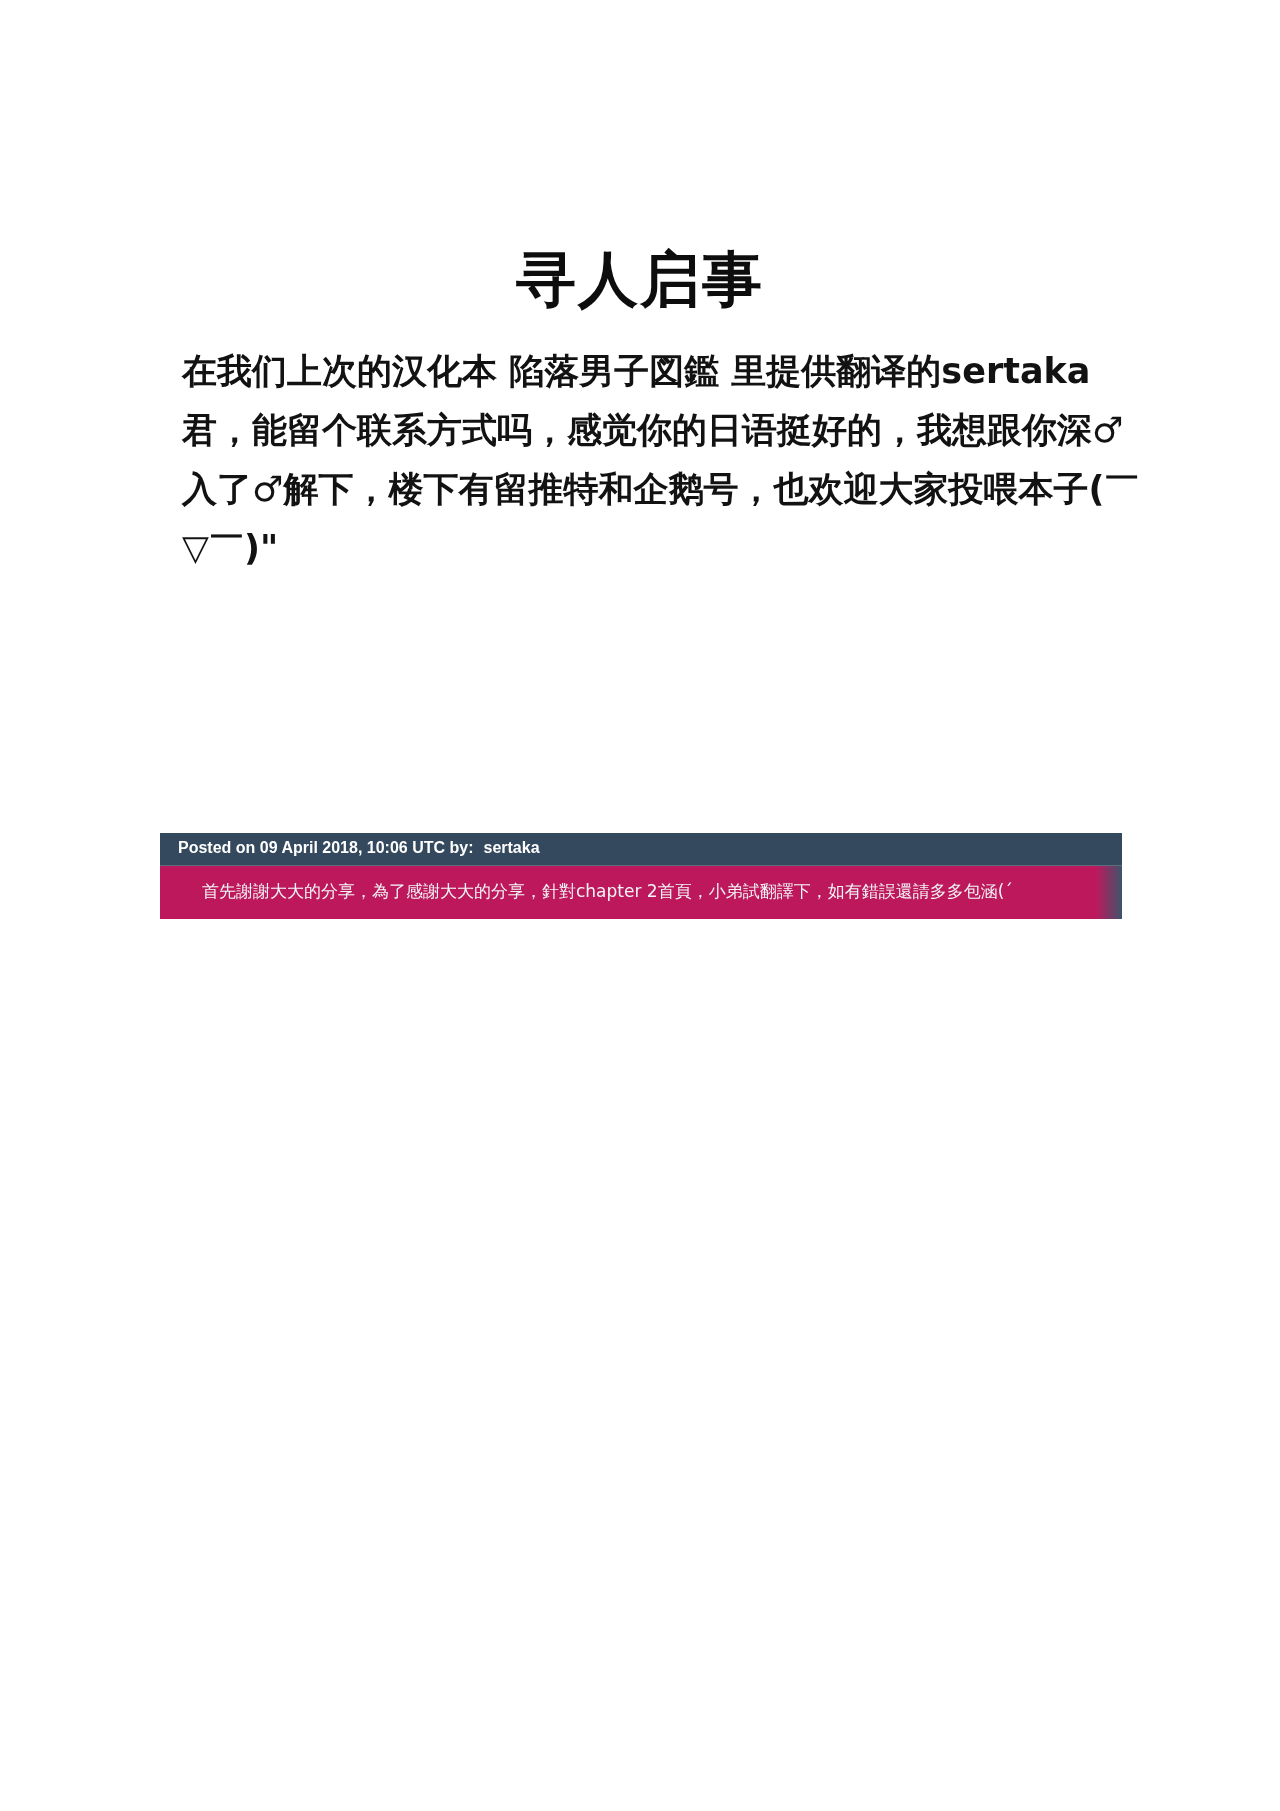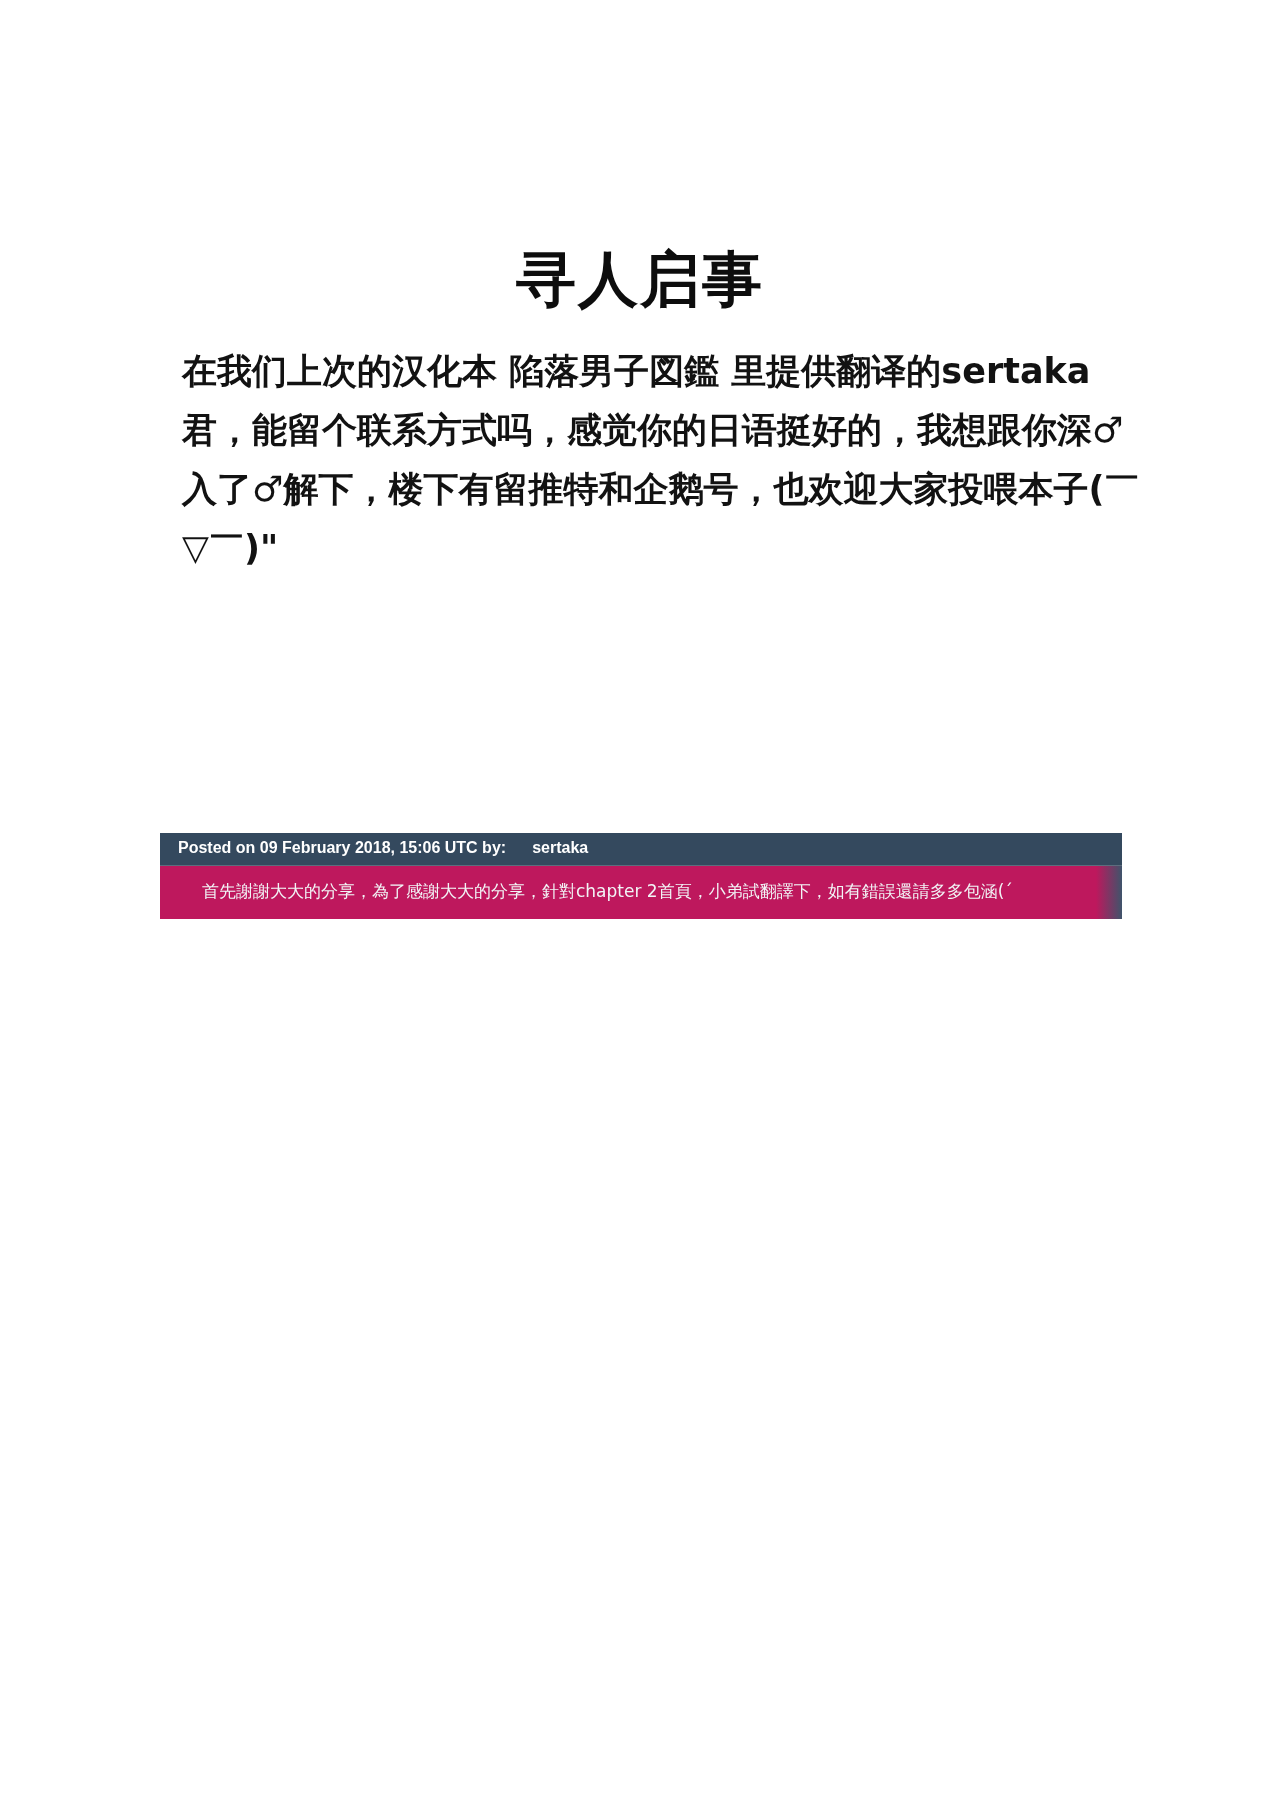--- a/index.html
+++ b/index.html
@@ -79,21 +79,21 @@
     position: absolute;
     left: 18px;
     top: 6px;
     font-size: 16px;
     font-weight: bold;
     color: #ffffff;
     font-family: "Liberation Sans", sans-serif;
     white-space: nowrap;
   }
   .comment-author {
-    margin-left: 26px;
+    margin-left: 10px;
     color: #ffffff;
   }
 
   .comment-body {
     position: absolute;
     left: 0;
     top: 33px;
     width: 100%;
     height: 53px;
     background: #be185d;
@@ -125,21 +125,21 @@
 <div class="page">
 
   <div class="doc-title">寻人启事</div>
 
   <div class="doc-body">在我们上次的汉化本 陷落男子図鑑 里提供翻译的sertaka君，能留个联系方式吗，感觉你的日语挺好的，我想跟你深♂入了♂解下，楼下有留推特和企鹅号，也欢迎大家投喂本子(￣▽￣)"</div>
 
   <div class="comment-clip">
 
     <div class="comment-header">
       <div class="comment-header-text">
-        <span>Posted on 09 February 2018, 15:06 UTC by:</span><span class="comment-author">sertaka</span>
+        <span>Posted on 09 April 2018, 10:06 UTC by:</span><span class="comment-author">sertaka</span>
       </div>
     </div>
 
     <div class="comment-body">
       <div class="comment-body-text">首先謝謝大大的分享，為了感謝大大的分享，針對chapter 2首頁，小弟試翻譯下，如有錯誤還請多多包涵(´</div>
       <div class="fade-right"></div>
     </div>
 
   </div>
 

